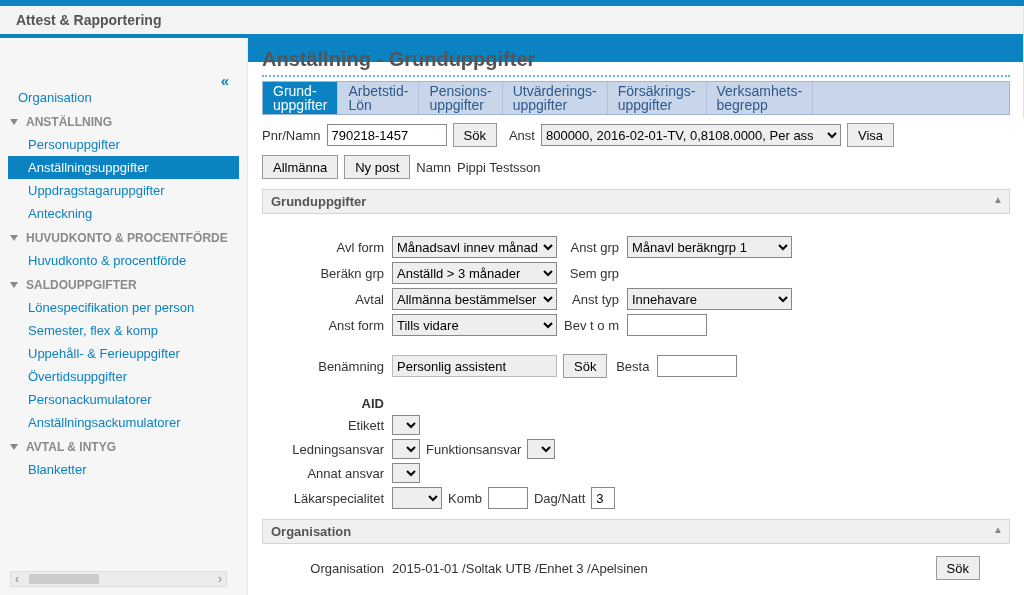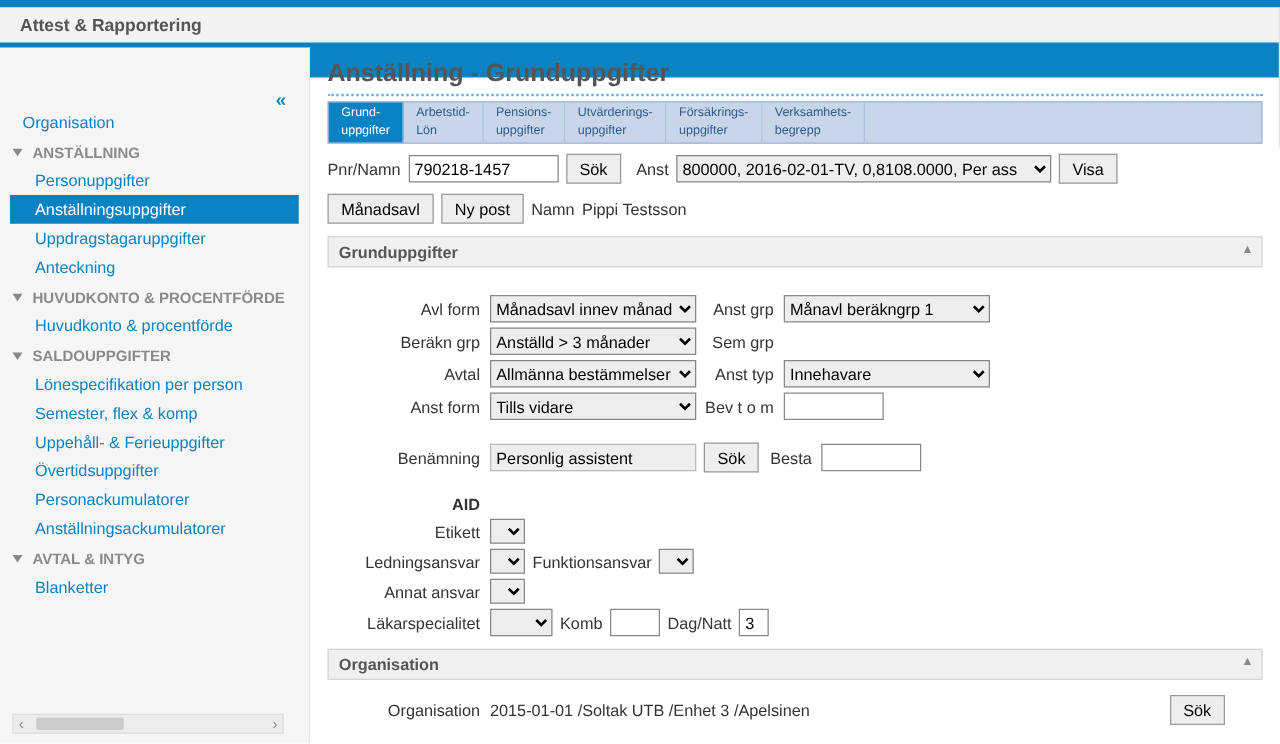--- a/index.html
+++ b/index.html
@@ -131,21 +131,21 @@
     margin-bottom: 4px;
   }
   .subtabs {
     display: flex;
     background: #c9d6ea;
     border: 1px solid #9fb4d6;
     height: 34px;
   }
   .subtab {
     padding: 2px 10px;
-    font-size: 10px;
+    font-size: 14px;
     color: #2d5a8c;
     border-right: 1px solid #b0c2dd;
     cursor: pointer;
     line-height: 14px;
     display: flex;
     flex-direction: column;
     justify-content: center;
   }
   .subtab.active {
     background: #0b82c2;
@@ -289,21 +289,21 @@
     <div class="row">
       <span class="label">Pnr/Namn</span>
       <input type="text" class="txt" style="width: 120px;" value="790218-1457">
       <button class="std">Sök</button>
       <span class="label" style="margin-left:6px">Anst</span>
       <select style="width:300px"><option>800000, 2016-02-01-TV, 0,8108.0000, Per ass</option></select>
       <button class="std">Visa</button>
     </div>
 
     <div class="row">
-      <button class="std">Månadsavl</button>
+      <button class="std">Allmänna</button>
       <button class="std">Ny post</button>
       <span class="label">Namn</span>
       <span>Pippi Testsson</span>
     </div>
 
     <div class="panel-header">
       <span>Grunduppgifter</span>
       <span class="up-tri">▲</span>
     </div>
 

